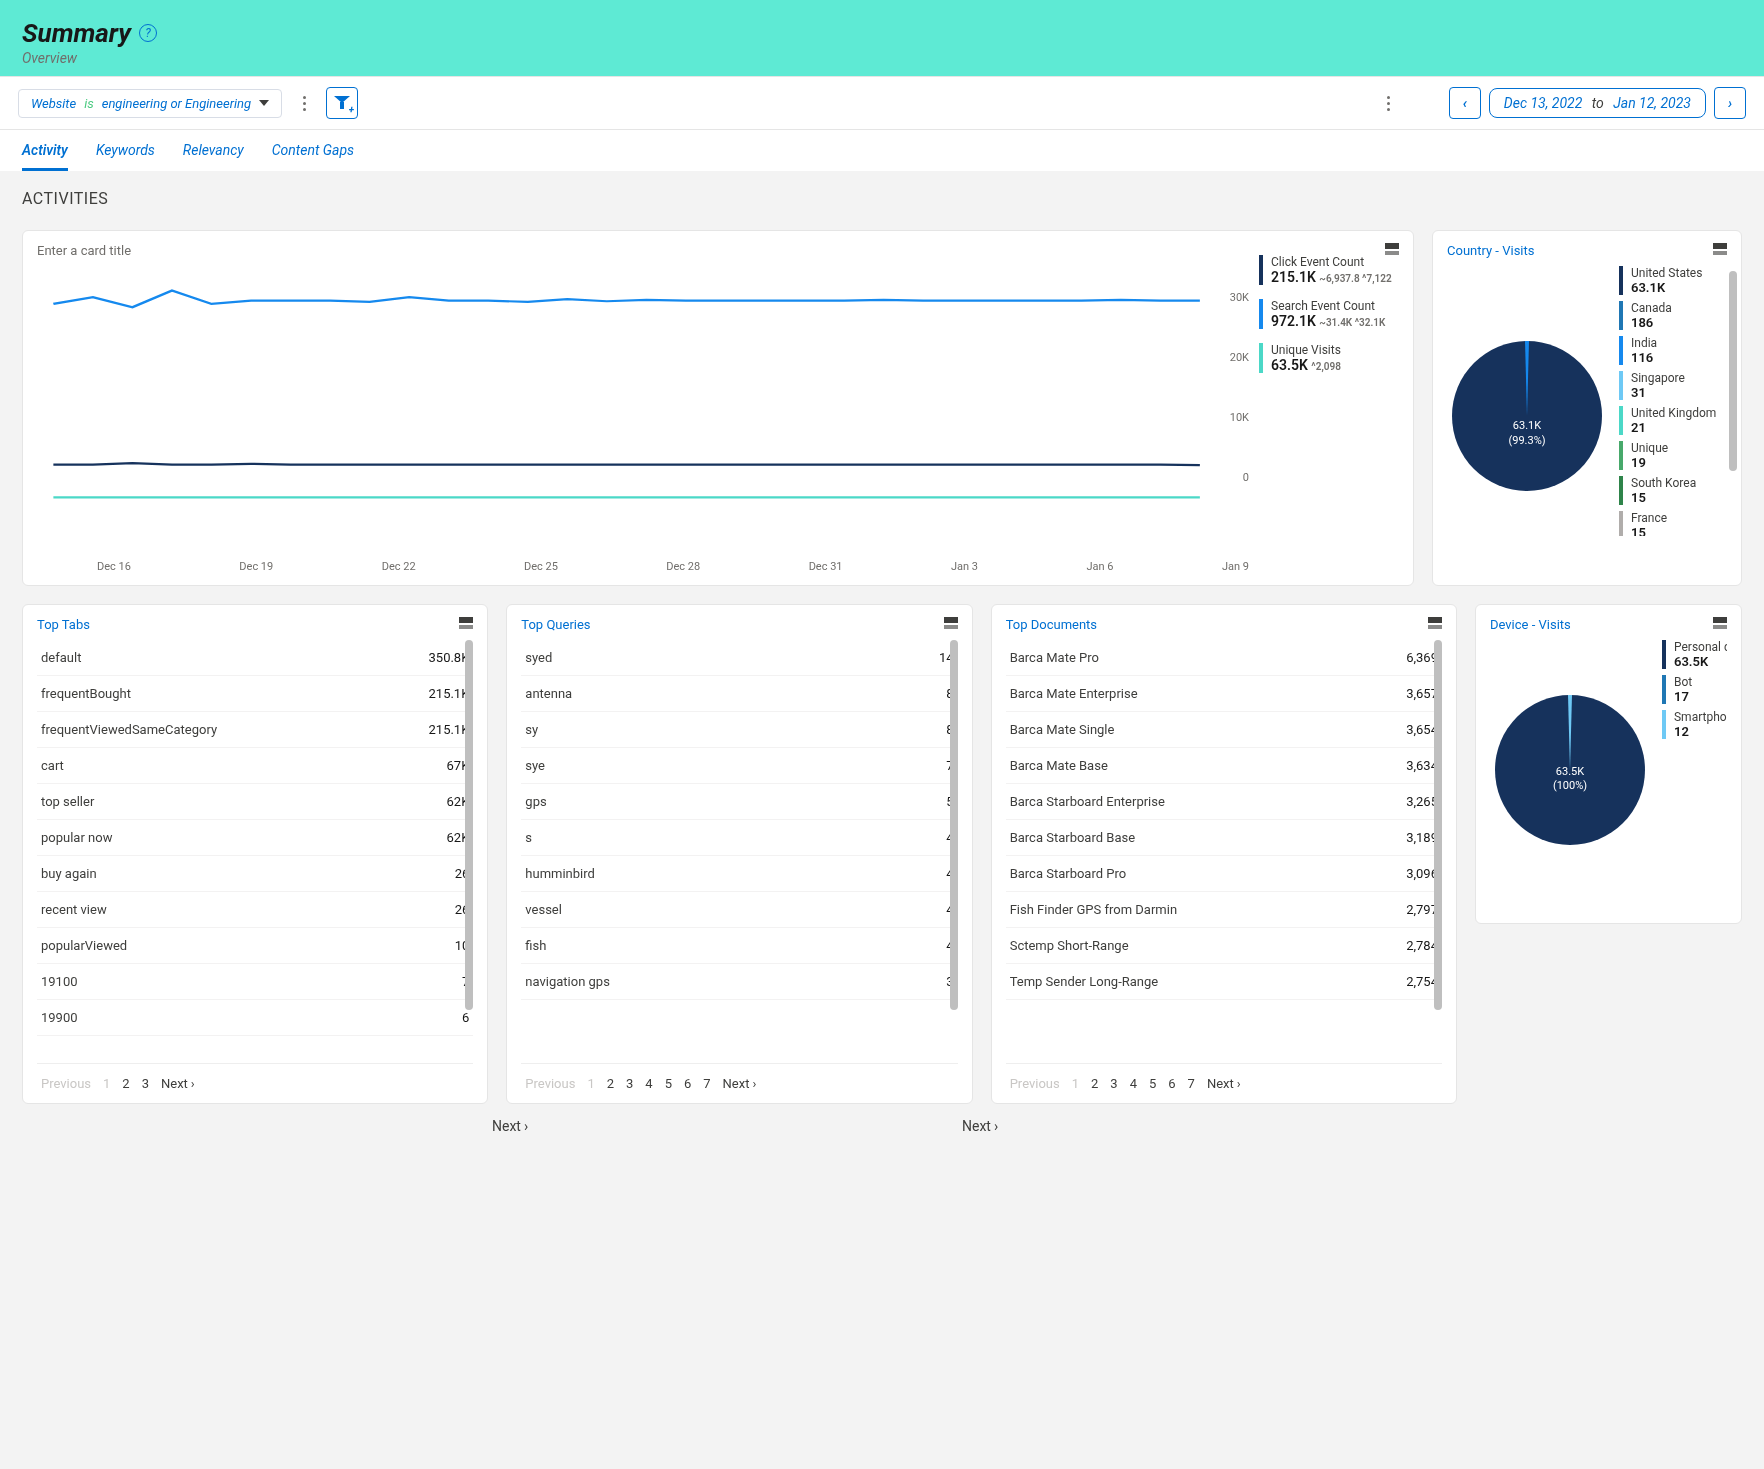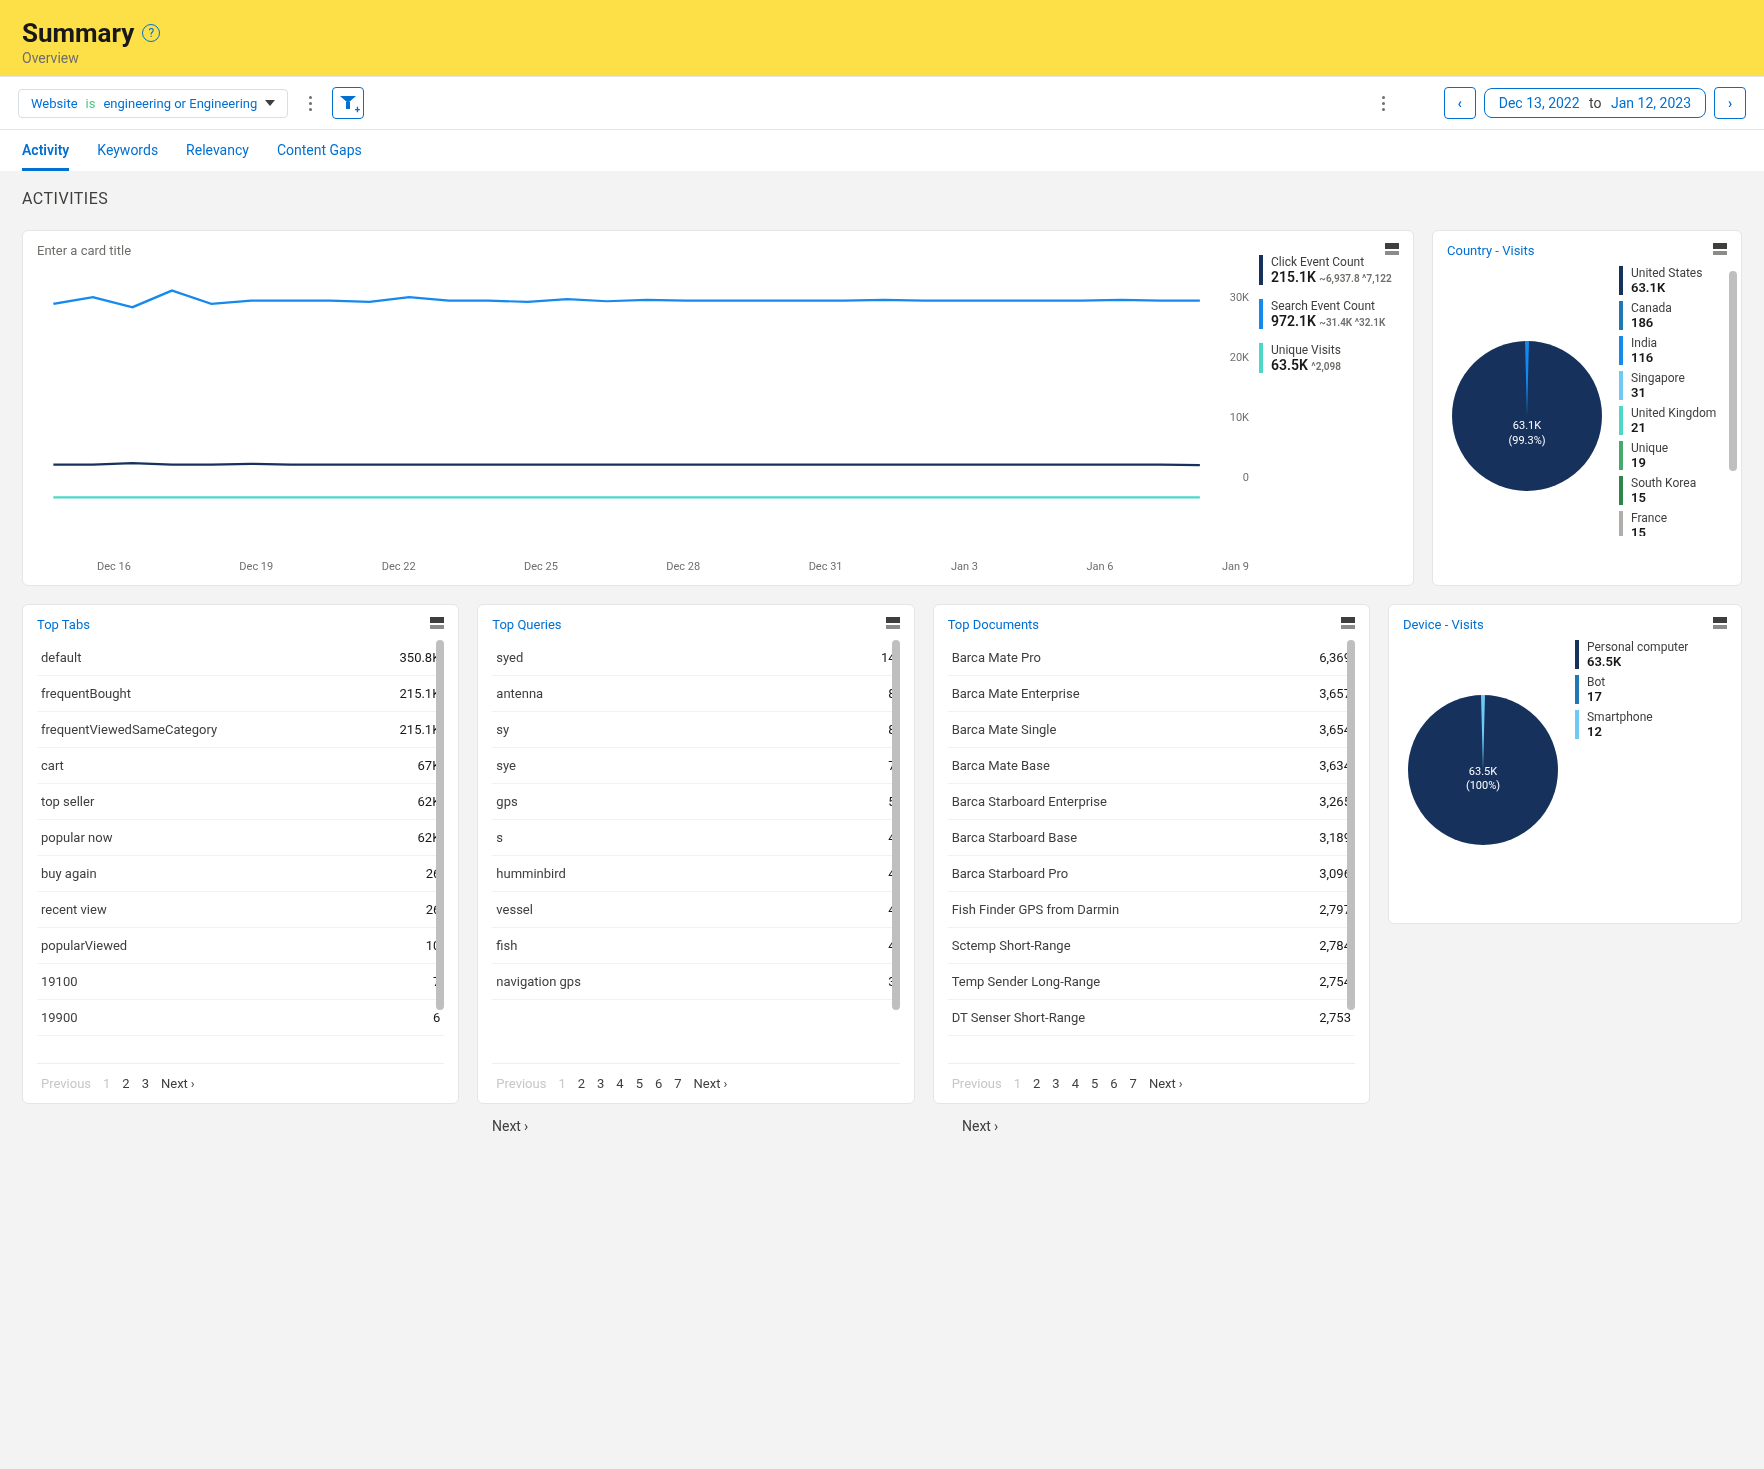--- a/index.html
+++ b/index.html
@@ -1,17 +1,17 @@
 <!DOCTYPE html>
 <html><head>
 <meta charset="utf-8">
 <style>
 * { box-sizing: border-box; margin: 0; padding: 0; }
 body { font-family: -apple-system, BlinkMacSystemFont, "Segoe UI", Roboto, Helvetica, Arial, sans-serif; background: #f3f3f3; color: #181818; font-size: 13px; }
-.page { background: #fde047; }
+.page { background: #5eead4; font-style: italic; }
 .header { padding: 18px 22px 10px; }
 .page-title { font-size: 26px; font-weight: 700; color: #181818; display: flex; align-items: center; gap: 8px; }
 .help-icon { width: 18px; height: 18px; border: 1.8px solid #0070d2; border-radius: 50%; color: #0070d2; font-size: 12px; display: inline-flex; align-items: center; justify-content: center; font-weight: 400; }
 .subtitle { color: #706e6b; font-size: 14px; margin-top: 2px; }
 .filterbar { display: flex; align-items: center; justify-content: space-between; border-top: 1px solid #e5e5e5; border-bottom: 1px solid #e5e5e5; padding: 10px 18px; background: #fff; }
 .filter-left { display: flex; align-items: center; gap: 10px; }
 .filter-pill { border: 1px solid #d8dde6; border-radius: 4px; padding: 6px 12px; display: flex; align-items: center; gap: 8px; font-size: 13px; }
 .filter-field { color: #0070d2; }
 .filter-op { color: #4bca81; }
 .filter-val { color: #0070d2; }
@@ -64,21 +64,21 @@
 .listcard { flex: 1; min-width: 0; display: flex; flex-direction: column; height: 500px; }
 .list-body { flex: 1; overflow: hidden; position: relative; }
 .list-row { display: flex; justify-content: space-between; padding: 10px 4px; border-bottom: 1px solid #f3f2f2; font-size: 13px; }
 .list-name { color: #3e3e3c; }
 .list-val { color: #181818; }
 .pager { display: flex; align-items: center; gap: 12px; padding: 12px 4px 0; font-size: 13px; color: #3e3e3c; border-top: 1px solid #eee; margin-top: auto; }
 .pager .disabled { color: #c9c7c5; }
 .pager .pg { cursor: pointer; }
 .pager .next { display: flex; align-items: center; gap: 3px; }
 .next-row { margin-top: 14px; font-size: 14px; color: #3e3e3c; display: flex; align-items: center; gap: 3px; }
-.device-card { width: 354px; height: 320px; }
+.device-card { width: 267px; height: 320px; }
 .list-scroll { position: absolute; right: 0; top: 0; width: 8px; height: 370px; background: #bfbfbf; border-radius: 4px; }
 </style>
 </head>
 <body>
 
 <div class="page">
   <div class="header">
     <div class="page-title">
       <span>Summary</span>
       <span class="help-icon">?</span>
@@ -386,24 +386,20 @@
             <span class="list-val">2,797</span>
           </div>
           <div class="list-row">
             <span class="list-name">Sctemp Short-Range</span>
             <span class="list-val">2,784</span>
           </div>
           <div class="list-row">
             <span class="list-name">Temp Sender Long-Range</span>
             <span class="list-val">2,754</span>
           </div>
-          <div class="list-row">
-            <span class="list-name">DT Senser Short-Range</span>
-            <span class="list-val">2,753</span>
-          </div>
         </div>
       <div class="pager" id="pager-topdocs">
           <span class="disabled">Previous</span>
           <span class="pg disabled">1</span>
           <span class="pg">2</span>
           <span class="pg">3</span>
           <span class="pg">4</span>
           <span class="pg">5</span>
           <span class="pg">6</span>
           <span class="pg">7</span>

